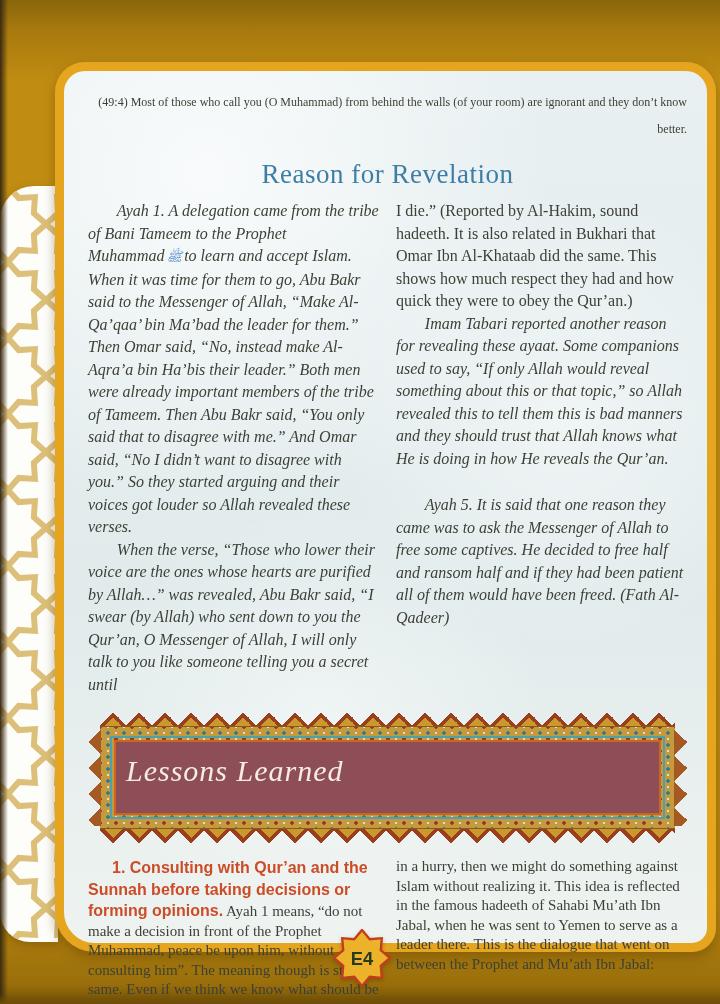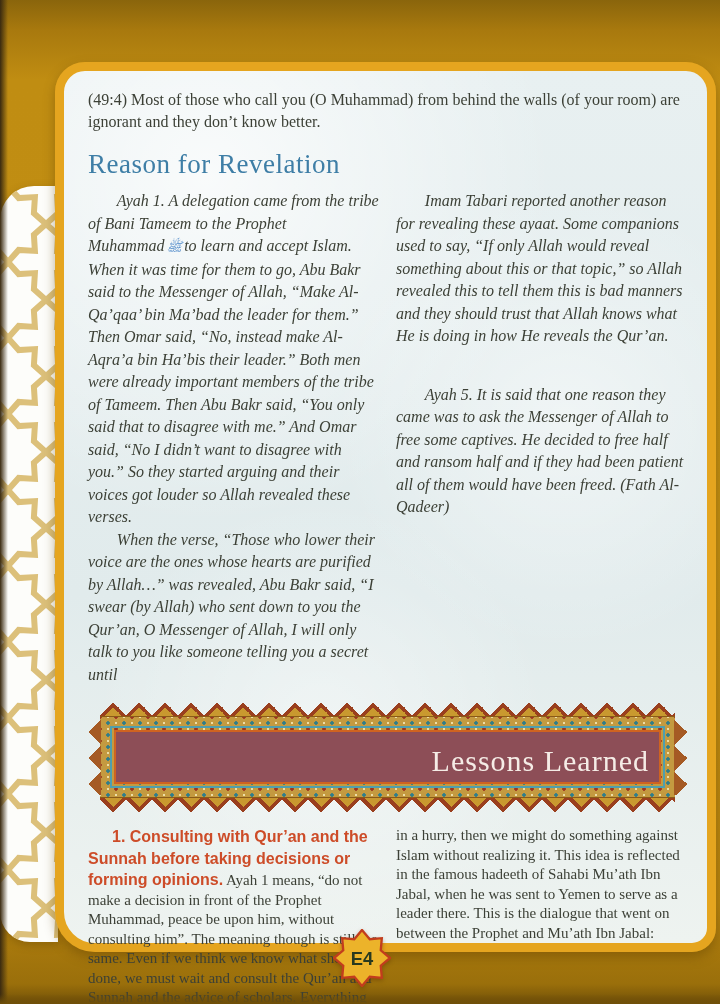--- a/index.html
+++ b/index.html
@@ -33,31 +33,31 @@
     border:9px solid #e5a51f; border-radius:30px 30px 24px 40px;
     background:
       radial-gradient(circle at 22% 12%, rgba(255,255,255,.75) 0, rgba(255,255,255,0) 38%),
       radial-gradient(circle at 78% 40%, rgba(255,255,255,.45) 0, rgba(255,255,255,0) 32%),
       radial-gradient(circle at 40% 75%, rgba(255,255,255,.4) 0, rgba(255,255,255,0) 30%),
       linear-gradient(180deg, #e8f0f1 0%, #e1ebec 60%, #eef3f0 100%);
     box-shadow:0 5px 12px rgba(90,60,0,.4); z-index:2;
   }
   .content { padding:18px 20px 0 24px; color:#3c4036; }
 
-  .intro p { font-size:16px; line-height:22px; text-align:left; }
+  .intro p { font-size:12px; line-height:27px; text-align:right; }
 
   .section-heading {
-    margin:16px 0 10px; text-align:left;
+    margin:16px 0 10px; text-align:center;
     font-size:27px; font-weight:normal; color:#3e7ea6; letter-spacing:.5px;
   }
 
   .cols { display:flex; gap:17px; }
   .col { flex:1 1 0; font-size:16px; line-height:22.5px; }
   .col p.indent { text-indent:1.8em;font-style:italic; }
-  .col p.spaced { margin-top:36px; }
+  .col p.spaced { margin-top:24px; }
   .pbuh { color:#4a86c8; font-size:13px; margin:0 2px; }
 
   
   .banner { position:relative; margin:16px 2px 14px; z-index:1; }
   .zz { position:relative; height:14px; margin:0 10px; }
   .zz-top::before { content:""; position:absolute; inset:0;
     background:conic-gradient(from 135deg at 50% 0, #9a3f1e 0 90deg, rgba(0,0,0,0) 0) 0 0/26px 14px repeat-x; }
   .zz-top::after { content:""; position:absolute; left:0; right:0; top:5px; bottom:0;
     background:conic-gradient(from 135deg at 50% 0, #c9992f 0 90deg, rgba(0,0,0,0) 0) 0 0/26px 9px repeat-x; }
   .zz-bot::before { content:""; position:absolute; inset:0;
@@ -75,21 +75,21 @@
     background-position:0 0, 8px 6px, 4px 3px;
     border-top:1px solid #8a5a18; border-bottom:1px solid #8a5a18;
   }
   .band::before { content:""; position:absolute; top:2px; bottom:2px; left:-12px; width:13px;
     background:conic-gradient(from 45deg at 0 50%, #a55a24 0 90deg, rgba(0,0,0,0) 0) 0 0/13px 26px repeat-y; }
   .band::after { content:""; position:absolute; top:2px; bottom:2px; right:-12px; width:13px;
     background:conic-gradient(from 225deg at 100% 50%, #a55a24 0 90deg, rgba(0,0,0,0) 0) 0 0/13px 26px repeat-y; }
   .banner-teal { border:2px solid #4f9fae; padding:2px; }
   .banner-core {
     border:2px solid #cf6320; background:#8d4e57;
-    text-align:right; padding:12px 10px 4px;
+    text-align:left; padding:12px 10px 25px;font-style:italic;
   }
   .banner-title { color:#f5ece6; font-size:30px; letter-spacing:1px; }
 
   
   .lessons-cols { margin-top:14px; }
   .lessons-cols .col { font-size:15px; line-height:19.5px; }
   .lead {
     font-family:"Liberation Sans", sans-serif; font-weight:bold;
     color:#cd4c28; font-size:16px; line-height:21px;
   }
@@ -125,20 +125,21 @@
     </div>
 
     <h1 class="section-heading">Reason for Revelation</h1>
 
     <div class="cols">
       <div class="col">
         <p class="indent"><span>Ayah 1. A delegation came from the tribe of Bani Tameem to the Prophet Muhammad</span><span class="pbuh">ﷺ</span><span>to learn and accept Islam. When it was time for them to go, Abu Bakr said to the Messenger of Allah, “Make Al-Qa’qaa’ bin Ma’bad the leader for them.” Then Omar said, “No, instead make Al-Aqra’a bin Ha’bis their leader.” Both men were already important members of the tribe of Tameem. Then Abu Bakr said, “You only said that to disagree with me.” And Omar said, “No I didn’t want to disagree with you.” So they started arguing and their voices got louder so Allah revealed these verses.</span></p>
         <p class="indent">When the verse, “Those who lower their voice are the ones whose hearts are purified by Allah…” was revealed, Abu Bakr said, “I swear (by Allah) who sent down to you the Qur’an, O Messenger of Allah, I will only talk to you like someone telling you a secret until</p>
       </div>
       <div class="col">
+        <p>I die.” (Reported by Al-Hakim, sound hadeeth. It is also related in Bukhari that Omar Ibn Al-Khataab did the same. This shows how much respect they had and how quick they were to obey the Qur’an.)</p>
         <p class="indent">Imam Tabari reported another reason for revealing these ayaat. Some companions used to say, “If only Allah would reveal something about this or that topic,” so Allah revealed this to tell them this is bad manners and they should trust that Allah knows what He is doing in how He reveals the Qur’an.</p>
         <p class="indent spaced">Ayah 5. It is said that one reason they came was to ask the Messenger of Allah to free some captives. He decided to free half and ransom half and if they had been patient all of them would have been freed. (Fath Al-Qadeer)</p>
       </div>
     </div>
 
     <div class="banner">
       <div class="zz zz-top"></div>
       <div class="band">
         <div class="banner-teal">
           <div class="banner-core">

